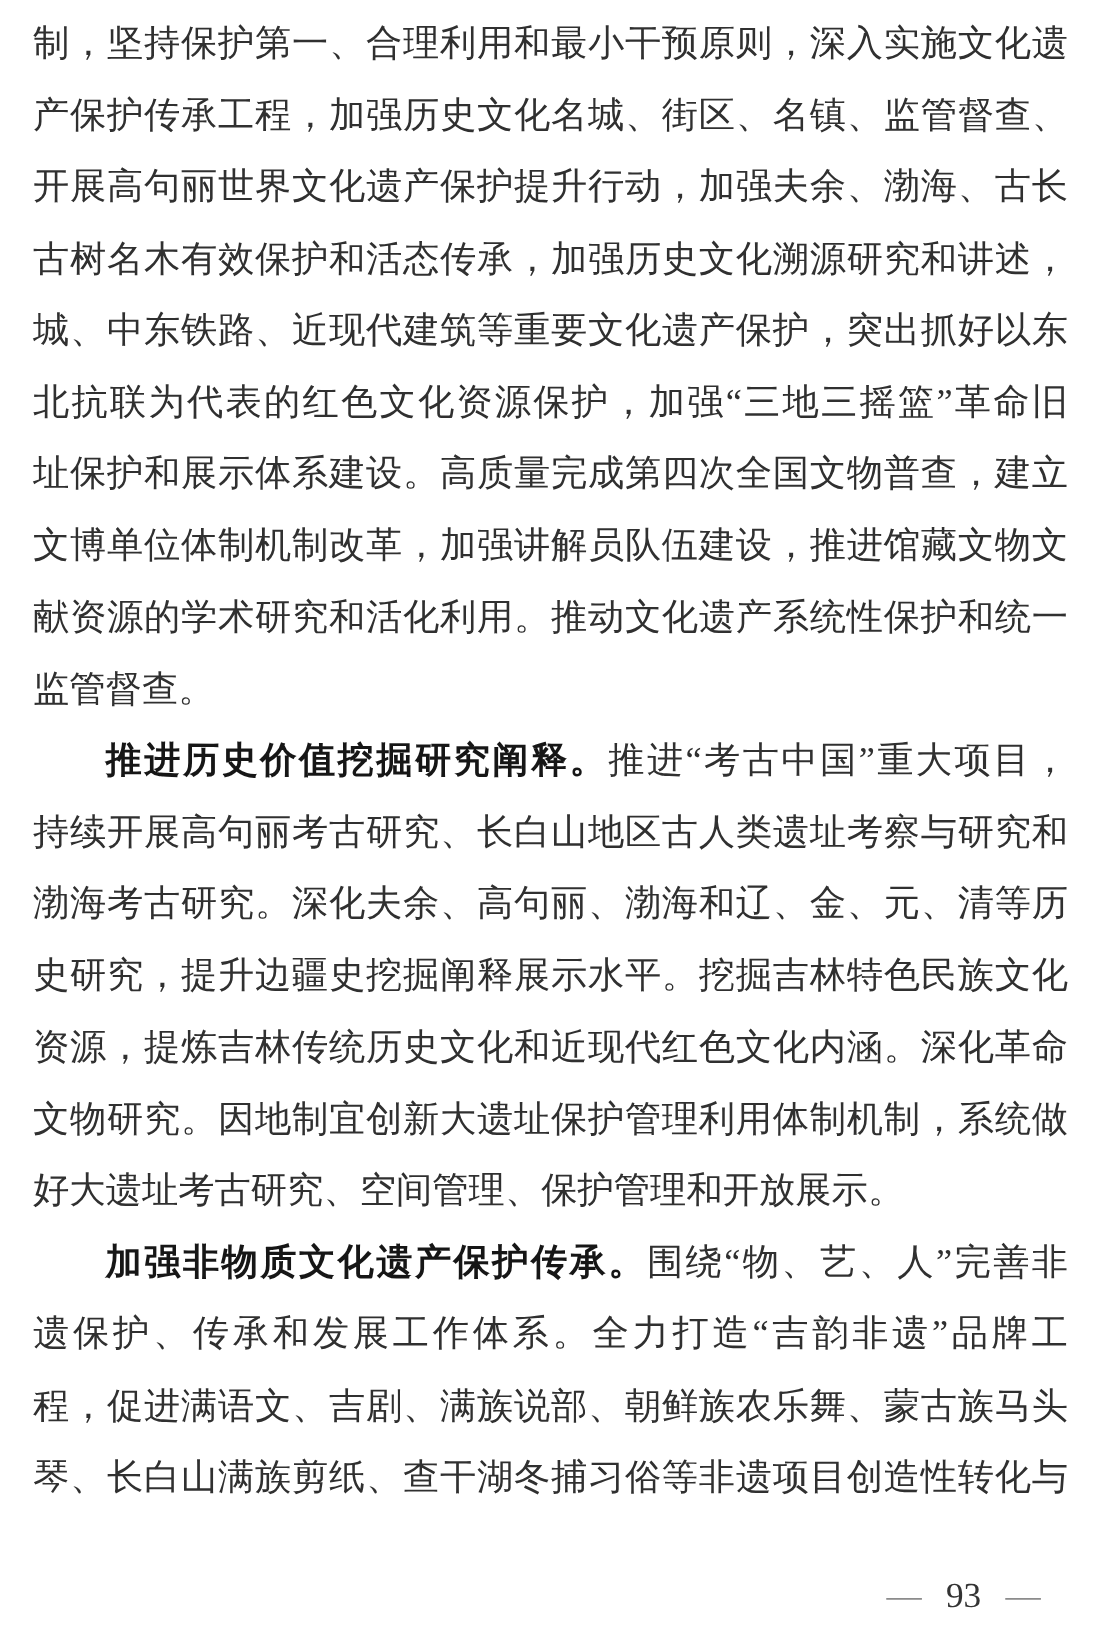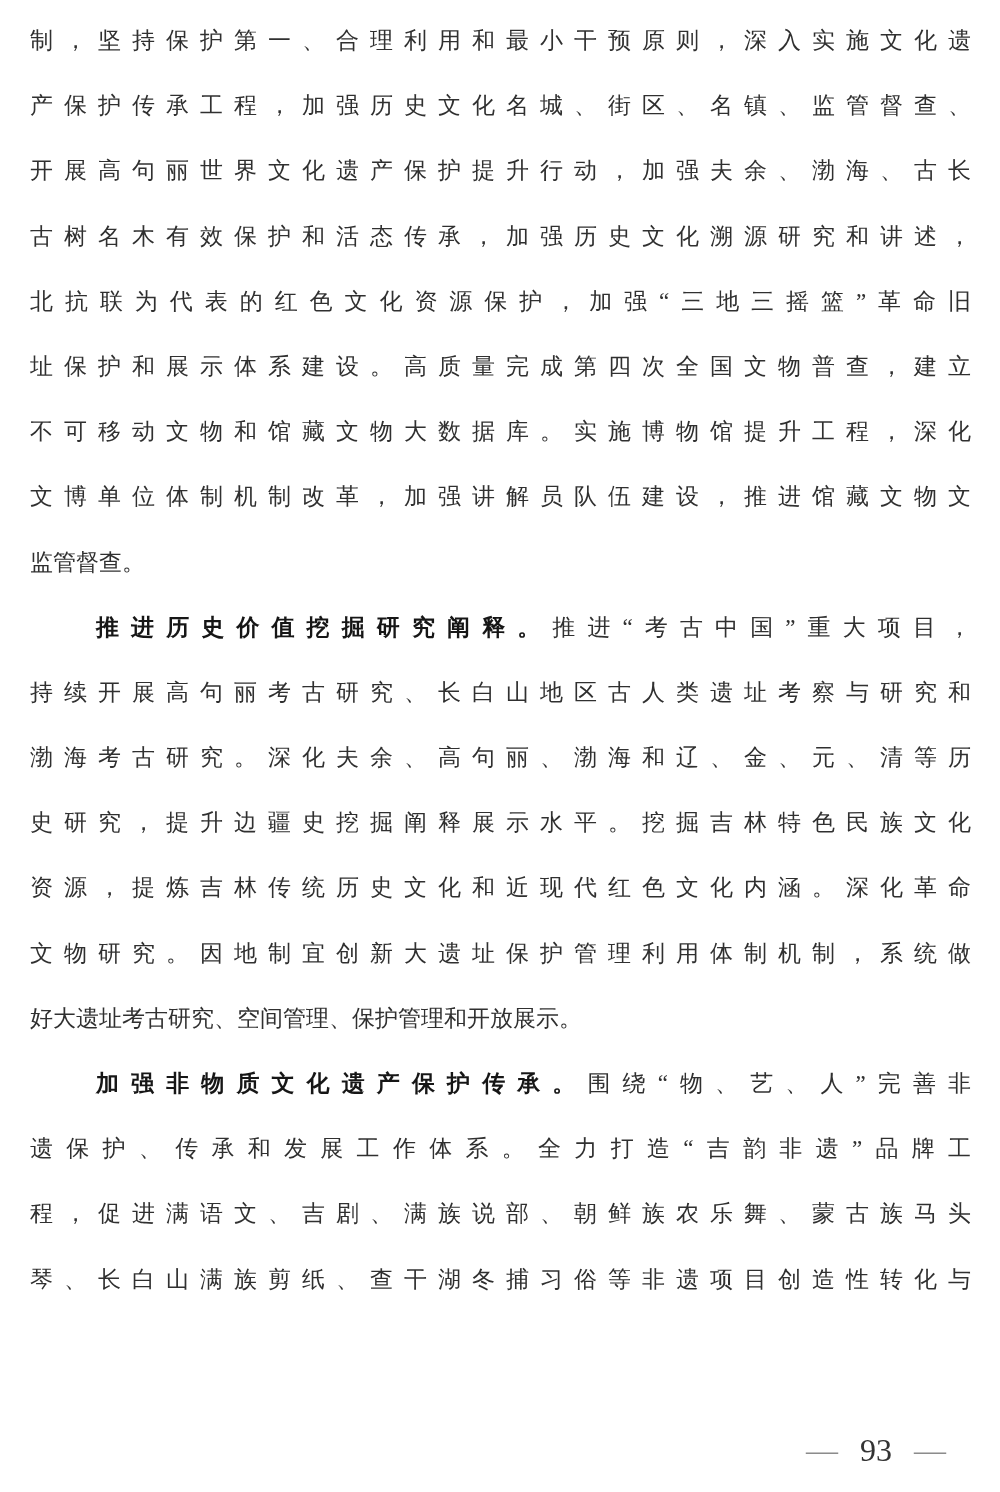--- a/index.html
+++ b/index.html
@@ -19,21 +19,21 @@
     color: #303030;
   }
   .content {
     position: absolute;
     left: 30px;
     top: 8px;
     width: 941px;
   }
   .para { margin: 0; padding: 0; }
   .line {
-    font-size: 23px;
+    font-size: 33px;
     line-height: 65.2px;
     height: 65.2px;
     letter-spacing: 0;
     text-align: justify;
     text-align-last: justify;
     color: #303030;
   }
   .line.para-end {
     text-align: right;
     text-align-last: left;
@@ -67,24 +67,25 @@
 <body>
 
 <div class="page">
   <div class="content">
 
     <div class="para">
       <div class="line">制，坚持保护第一、合理利用和最小干预原则，深入实施文化遗</div>
       <div class="line">产保护传承工程，加强历史文化名城、街区、名镇、监管督查、</div>
       <div class="line">开展高句丽世界文化遗产保护提升行动，加强夫余、渤海、古长</div>
       <div class="line">古树名木有效保护和活态传承，加强历史文化溯源研究和讲述，</div>
+      <div class="line">城、中东铁路、近现代建筑等重要文化遗产保护，突出抓好以东</div>
       <div class="line">北抗联为代表的红色文化资源保护，加强“三地三摇篮”革命旧</div>
       <div class="line">址保护和展示体系建设。高质量完成第四次全国文物普查，建立</div>
-      <div class="line">不可移动文物和馆藏文物大数据库。实施博物馆提升工程，深化</div>
       <div class="line">文博单位体制机制改革，加强讲解员队伍建设，推进馆藏文物文</div>
+      <div class="line">献资源的学术研究和活化利用。推动文化遗产系统性保护和统一</div>
       <div class="line para-end">监管督查。</div>
     </div>
 
     <div class="para">
       <div class="line first-line">
         <span class="lead">推进历史价值挖掘研究阐释。</span><span>推进“考古中国”重大项目，</span>
       </div>
       <div class="line">持续开展高句丽考古研究、长白山地区古人类遗址考察与研究和</div>
       <div class="line">渤海考古研究。深化夫余、高句丽、渤海和辽、金、元、清等历</div>
       <div class="line">史研究，提升边疆史挖掘阐释展示水平。挖掘吉林特色民族文化</div>

